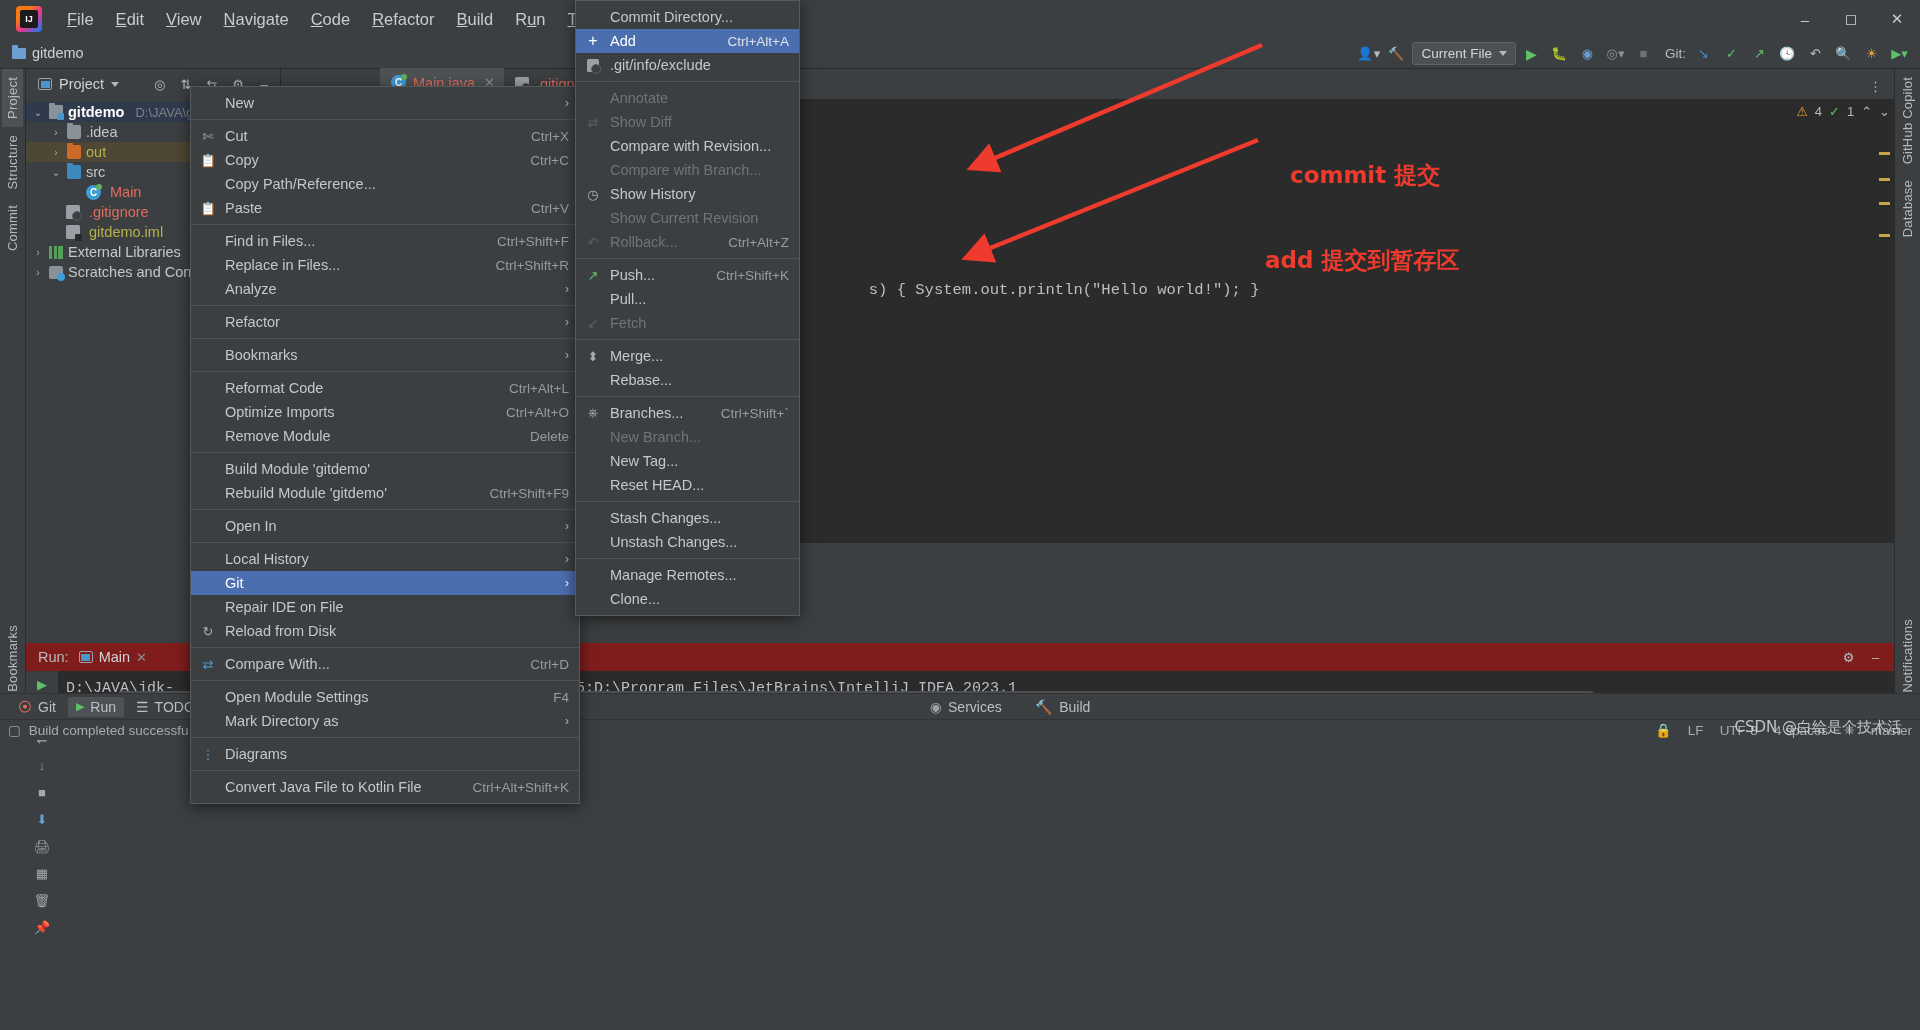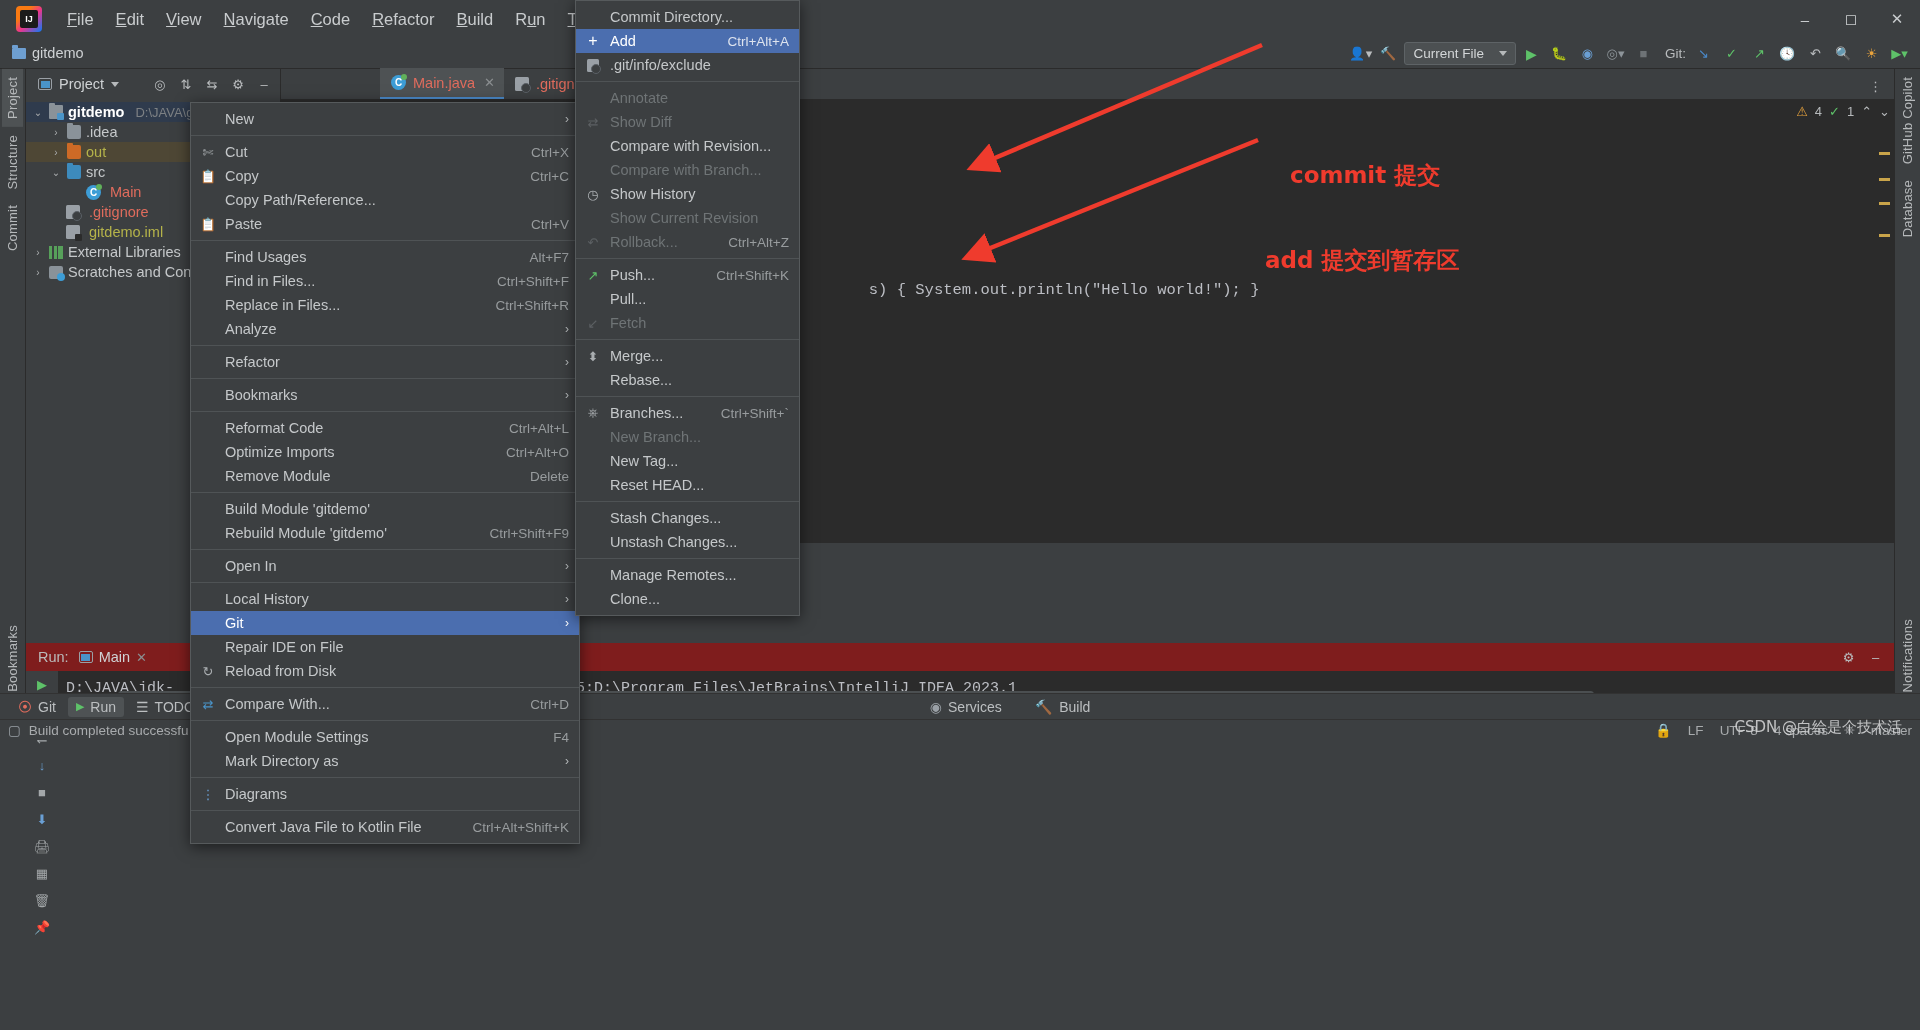--- a/index.html
+++ b/index.html
@@ -46,21 +46,21 @@
   .folder-ico{
     width:14px;height:11px;background:#a5b6c7;border-radius:1px;position:relative;flex:none;
   }
   .folder-ico:before{content:"";position:absolute;left:0;top:-3px;width:6px;height:3px;background:#a5b6c7;border-radius:1px 1px 0 0;}
   .folder-ico.blue{background:#6e9fd1;}
   .folder-ico.blue:before{background:#6e9fd1;}
 
   .tb-right{ position:absolute; right:8px; top:0; height:31px; display:flex; align-items:center; gap:3px;}
   .tbi{ width:25px;height:25px;display:flex;align-items:center;justify-content:center;border-radius:3px;color:#b9bcbe;font-size:13px;}
   .runcfg{
-    height:23px;display:flex;align-items:center;gap:15px;padding:0 8px;
+    height:23px;display:flex;align-items:center;gap:7px;padding:0 8px;
     background:#4c5052;border:1px solid #5e6366;border-radius:3px;font-size:13.5px;color:#d3d6d8;
   }
   .git-label{font-size:13.5px;color:#b9bcbe;margin-left:6px;margin-right:2px;}
 
   
   .lstripe{
     position:absolute; left:0; top:69px; width:26px; bottom:40px;
     background:#3c3f41; border-right:1px solid #2b2b2b;
     display:flex; flex-direction:column; align-items:center;
   }
@@ -174,21 +174,21 @@
   .btab.sel{background:#4e5254;}
   .btoolbar .mid{margin-left:715px;display:flex;gap:18px;}
   .statusbar{
     position:absolute;left:0;bottom:0;width:1920px;height:21px;background:#3c3f41;
     display:flex;align-items:center;font-size:13.5px;color:#a8abad;padding:0 8px;border-top:1px solid #323232;
   }
   .status-right{margin-left:auto;display:flex;align-items:center;gap:16px;}
 
   
   .ctxmenu{
-    position:absolute; left:190px; top:102px; width:390px;
+    position:absolute; left:190px; top:86px; width:390px;
     background:#3c3f41; border:1px solid #565a5c;
     box-shadow:0 3px 14px rgba(0,0,0,.55);
     padding:4px 0; z-index:60; font-size:14.5px;
   }
   .cmi{
     height:24px;display:flex;align-items:center;padding:0 10px 0 8px;color:#c5c8ca;white-space:nowrap;
   }
   .cmi .cmico{width:18px;flex:none;display:flex;align-items:center;justify-content:center;margin-right:8px;font-size:13px;color:#a9adb0;}
   .cmi .cmlab{flex:1;}
   .cmi .cmkey{color:#989c9e;font-size:13.5px;margin-left:20px;}
@@ -489,25 +489,20 @@
     </div>
     <div class="cmi">
       <span class="cmico">📋</span>
       <span class="cmlab">Paste</span>
       <span class="cmkey">Ctrl+V</span>
     </div>
     <div class="cmsep"></div>
 
     <div class="cmi">
       <span class="cmico"></span>
-      <span class="cmlab">Find Usages</span>
-      <span class="cmkey">Alt+F7</span>
-    </div>
-    <div class="cmi">
-      <span class="cmico"></span>
       <span class="cmlab">Find in Files...</span>
       <span class="cmkey">Ctrl+Shift+F</span>
     </div>
     <div class="cmi">
       <span class="cmico"></span>
       <span class="cmlab">Replace in Files...</span>
       <span class="cmkey">Ctrl+Shift+R</span>
     </div>
     <div class="cmi">
       <span class="cmico"></span>

